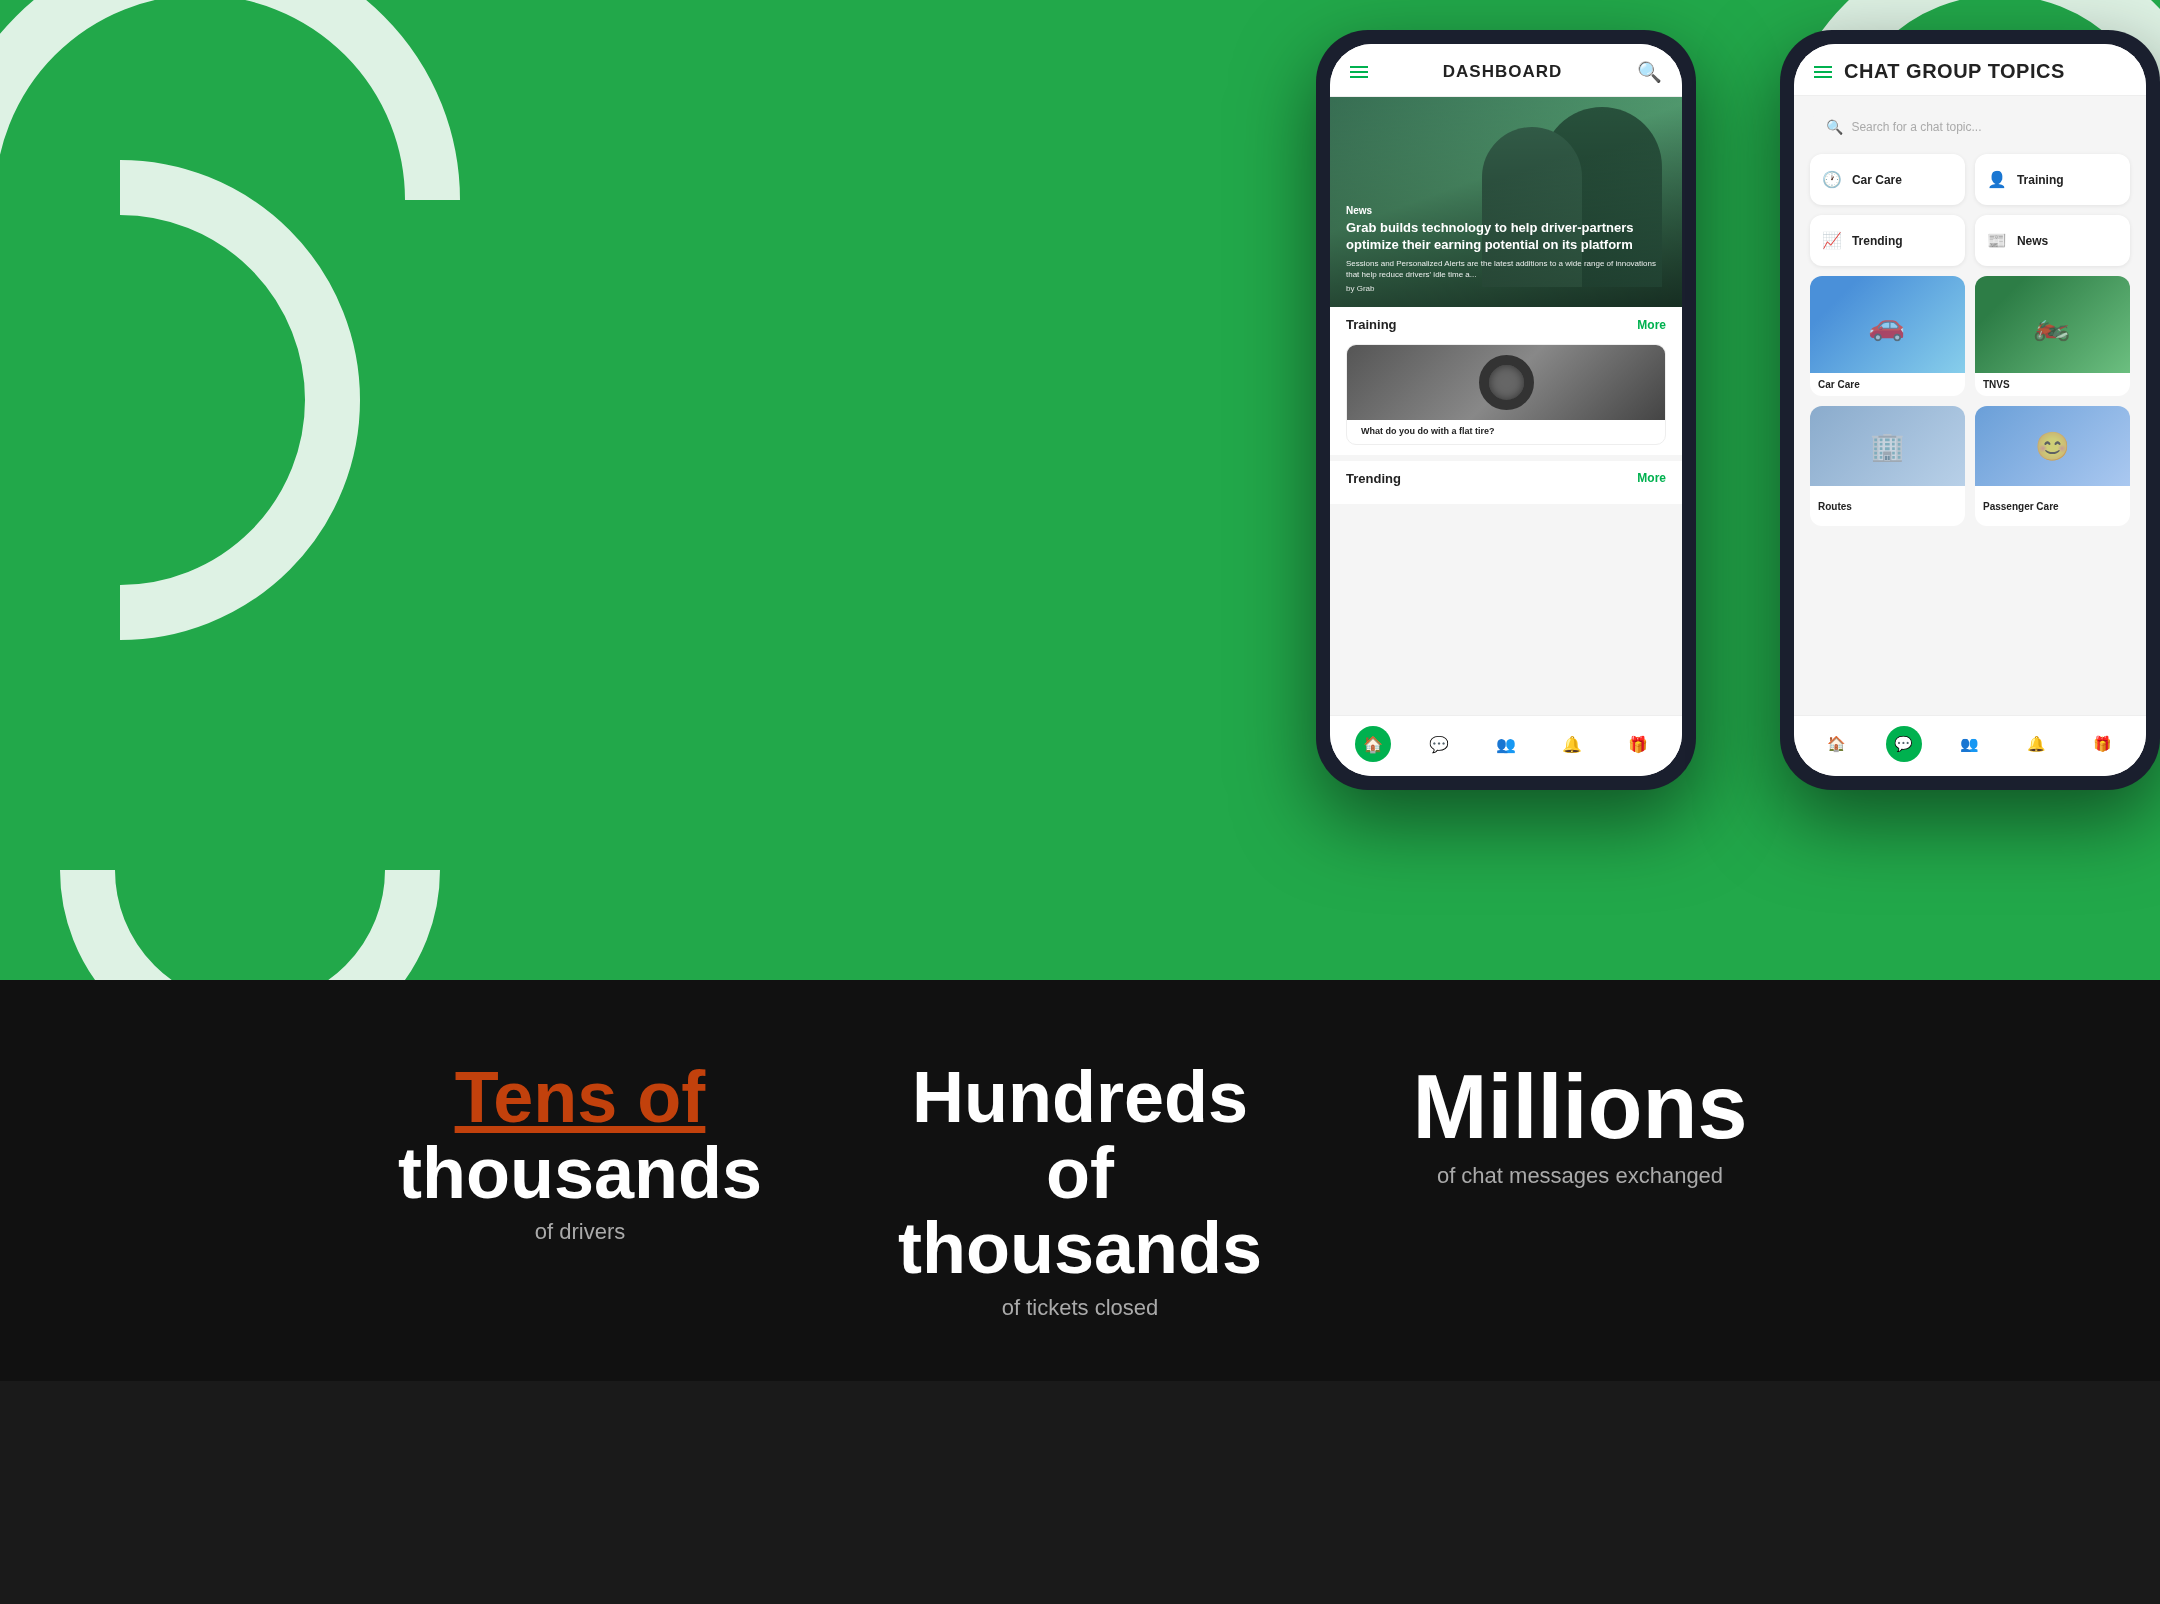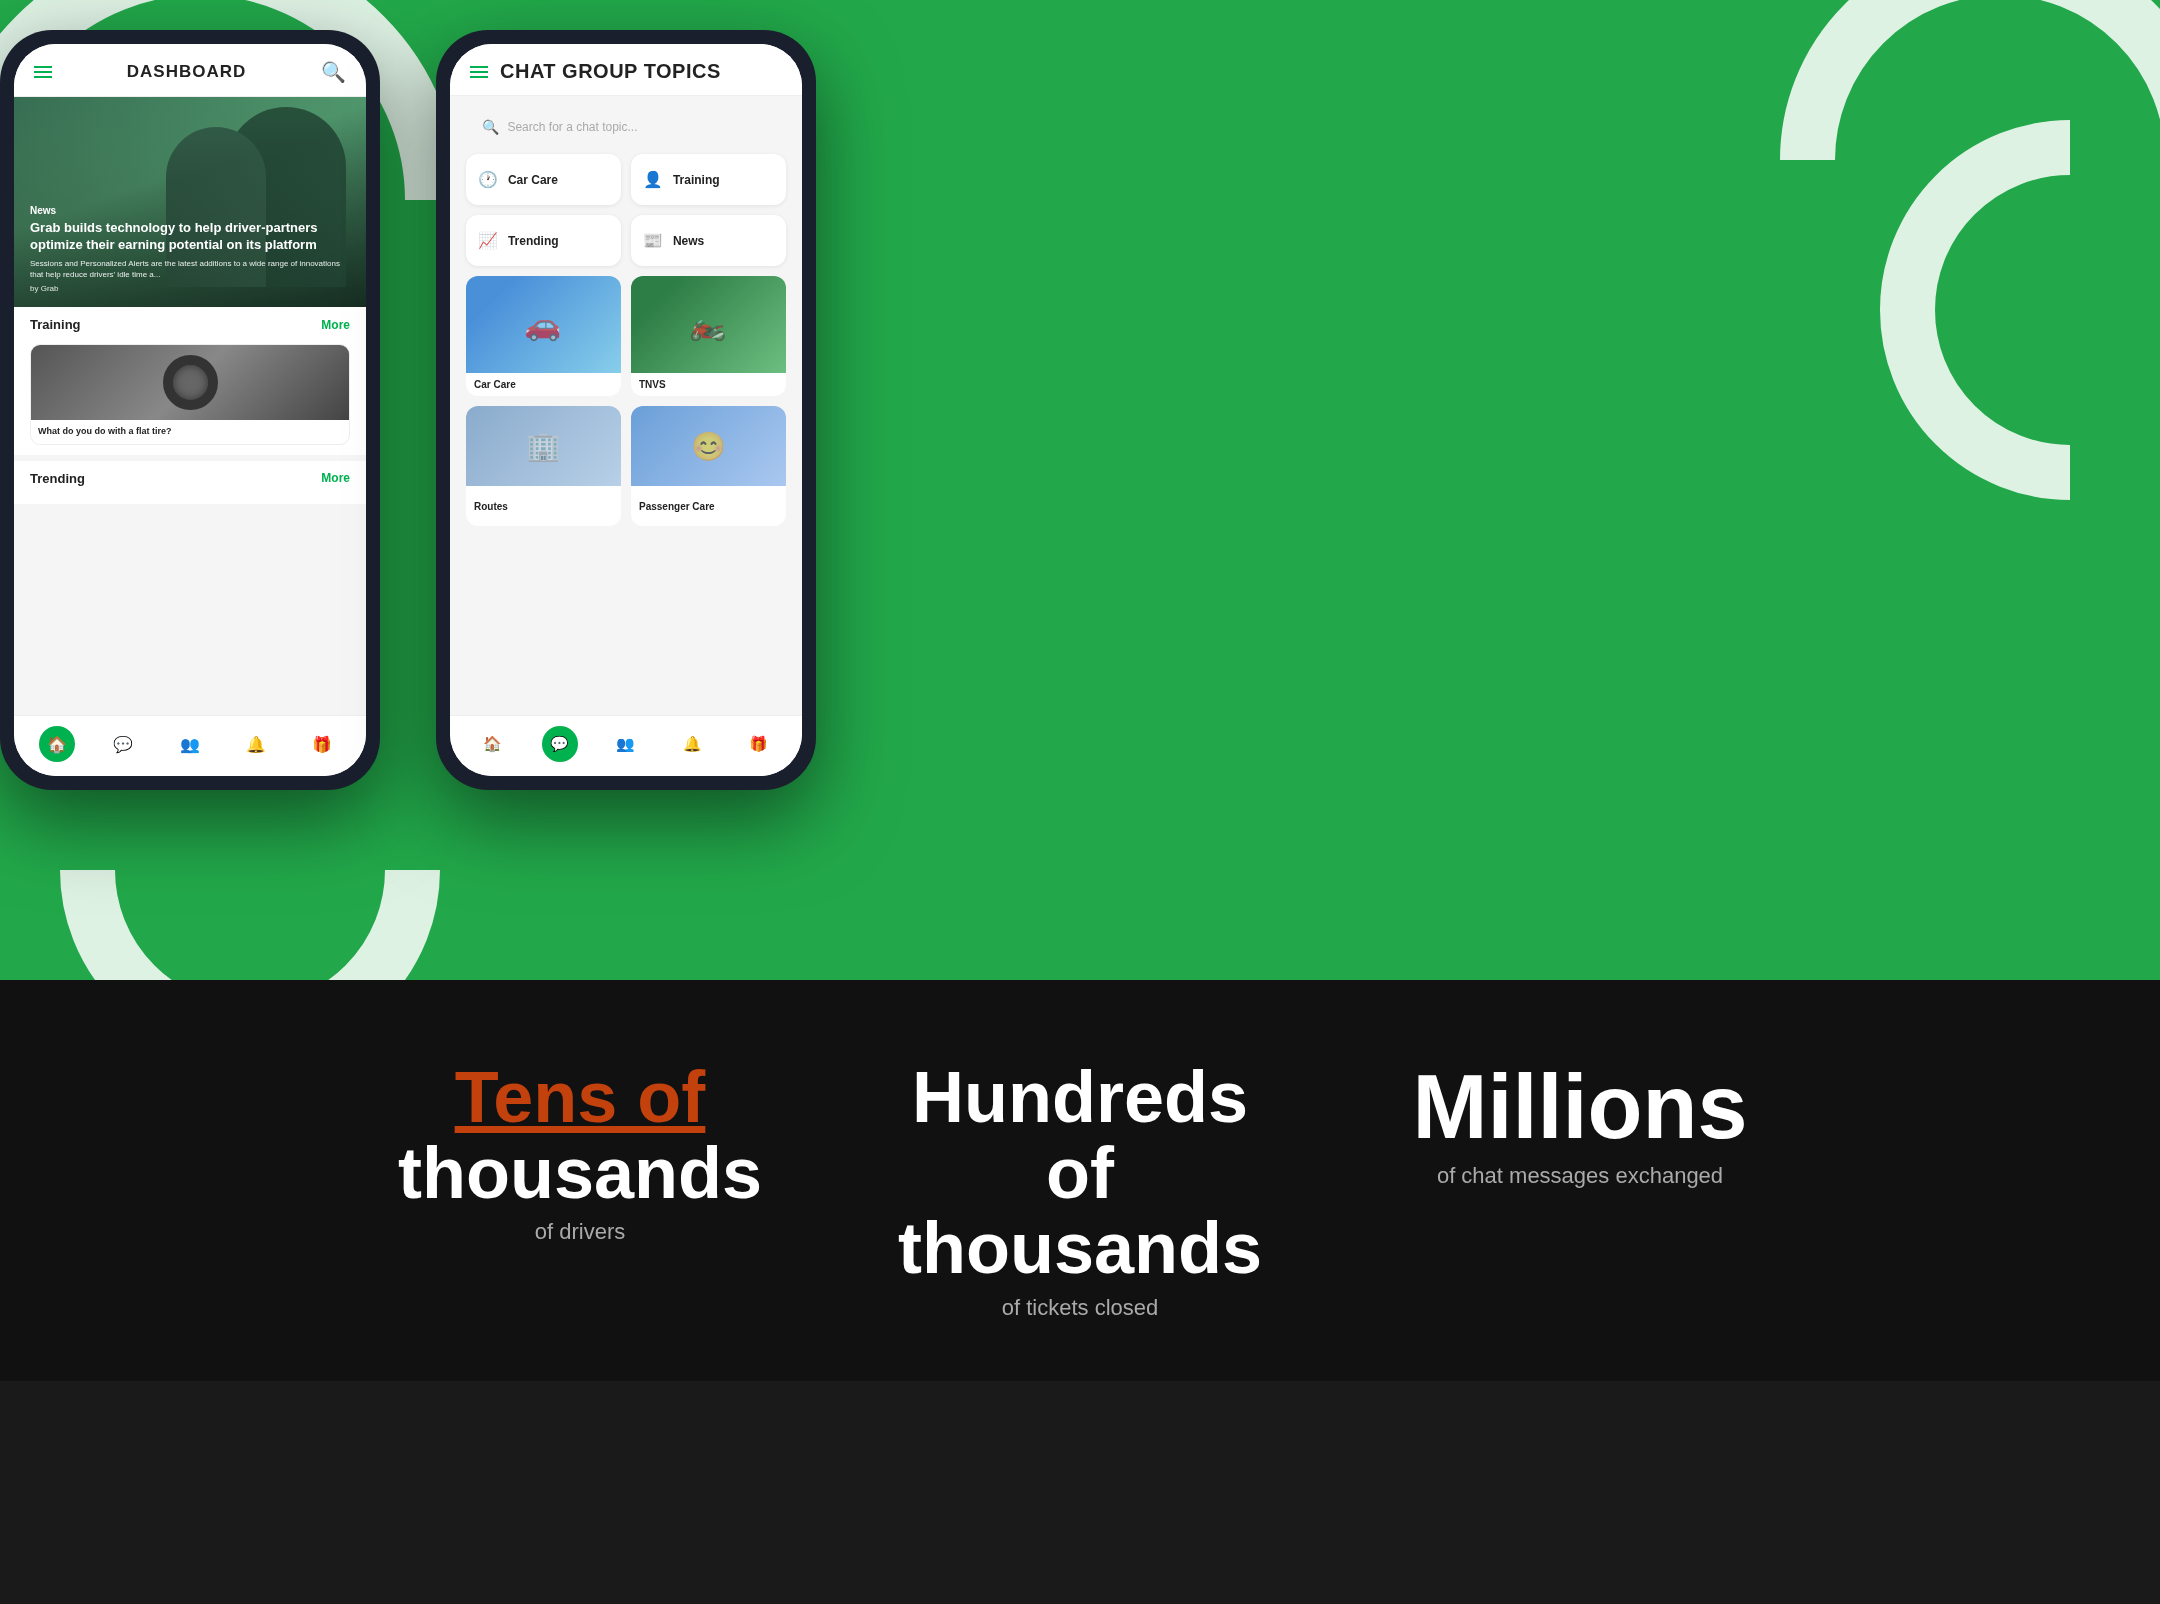--- a/index.html
+++ b/index.html
@@ -63,23 +63,23 @@
       width: 380px;
       height: 380px;
       border: 55px solid rgba(255,255,255,0.85);
       border-radius: 50%;
       clip-path: inset(0 50% 0 0);
     }
 
     
     .phones-container {
       display: flex;
-      justify-content: flex-start;
+      justify-content: flex-end;
       align-items: flex-start;
-      gap: 56px;
+      gap: 84px;
       padding-top: 30px;
       position: relative;
       z-index: 10;
     }
 
     
     .phone-wrapper {
       position: relative;
       width: 380px;
     }
@@ -265,20 +265,21 @@
       text-align: center;
       line-height: 1.1;
     }
 
     .training-card-text {
       padding: 6px 7px;
       font-size: 9px;
       font-weight: 700;
       color: #222;
       line-height: 1.3;
+      margin-left: 7px;
     }
 
     .trending-section {
       background: white;
       margin-top: 6px;
       padding-bottom: 4px;
     }
     .trending-cards {
       display: flex;
       gap: 8px;

